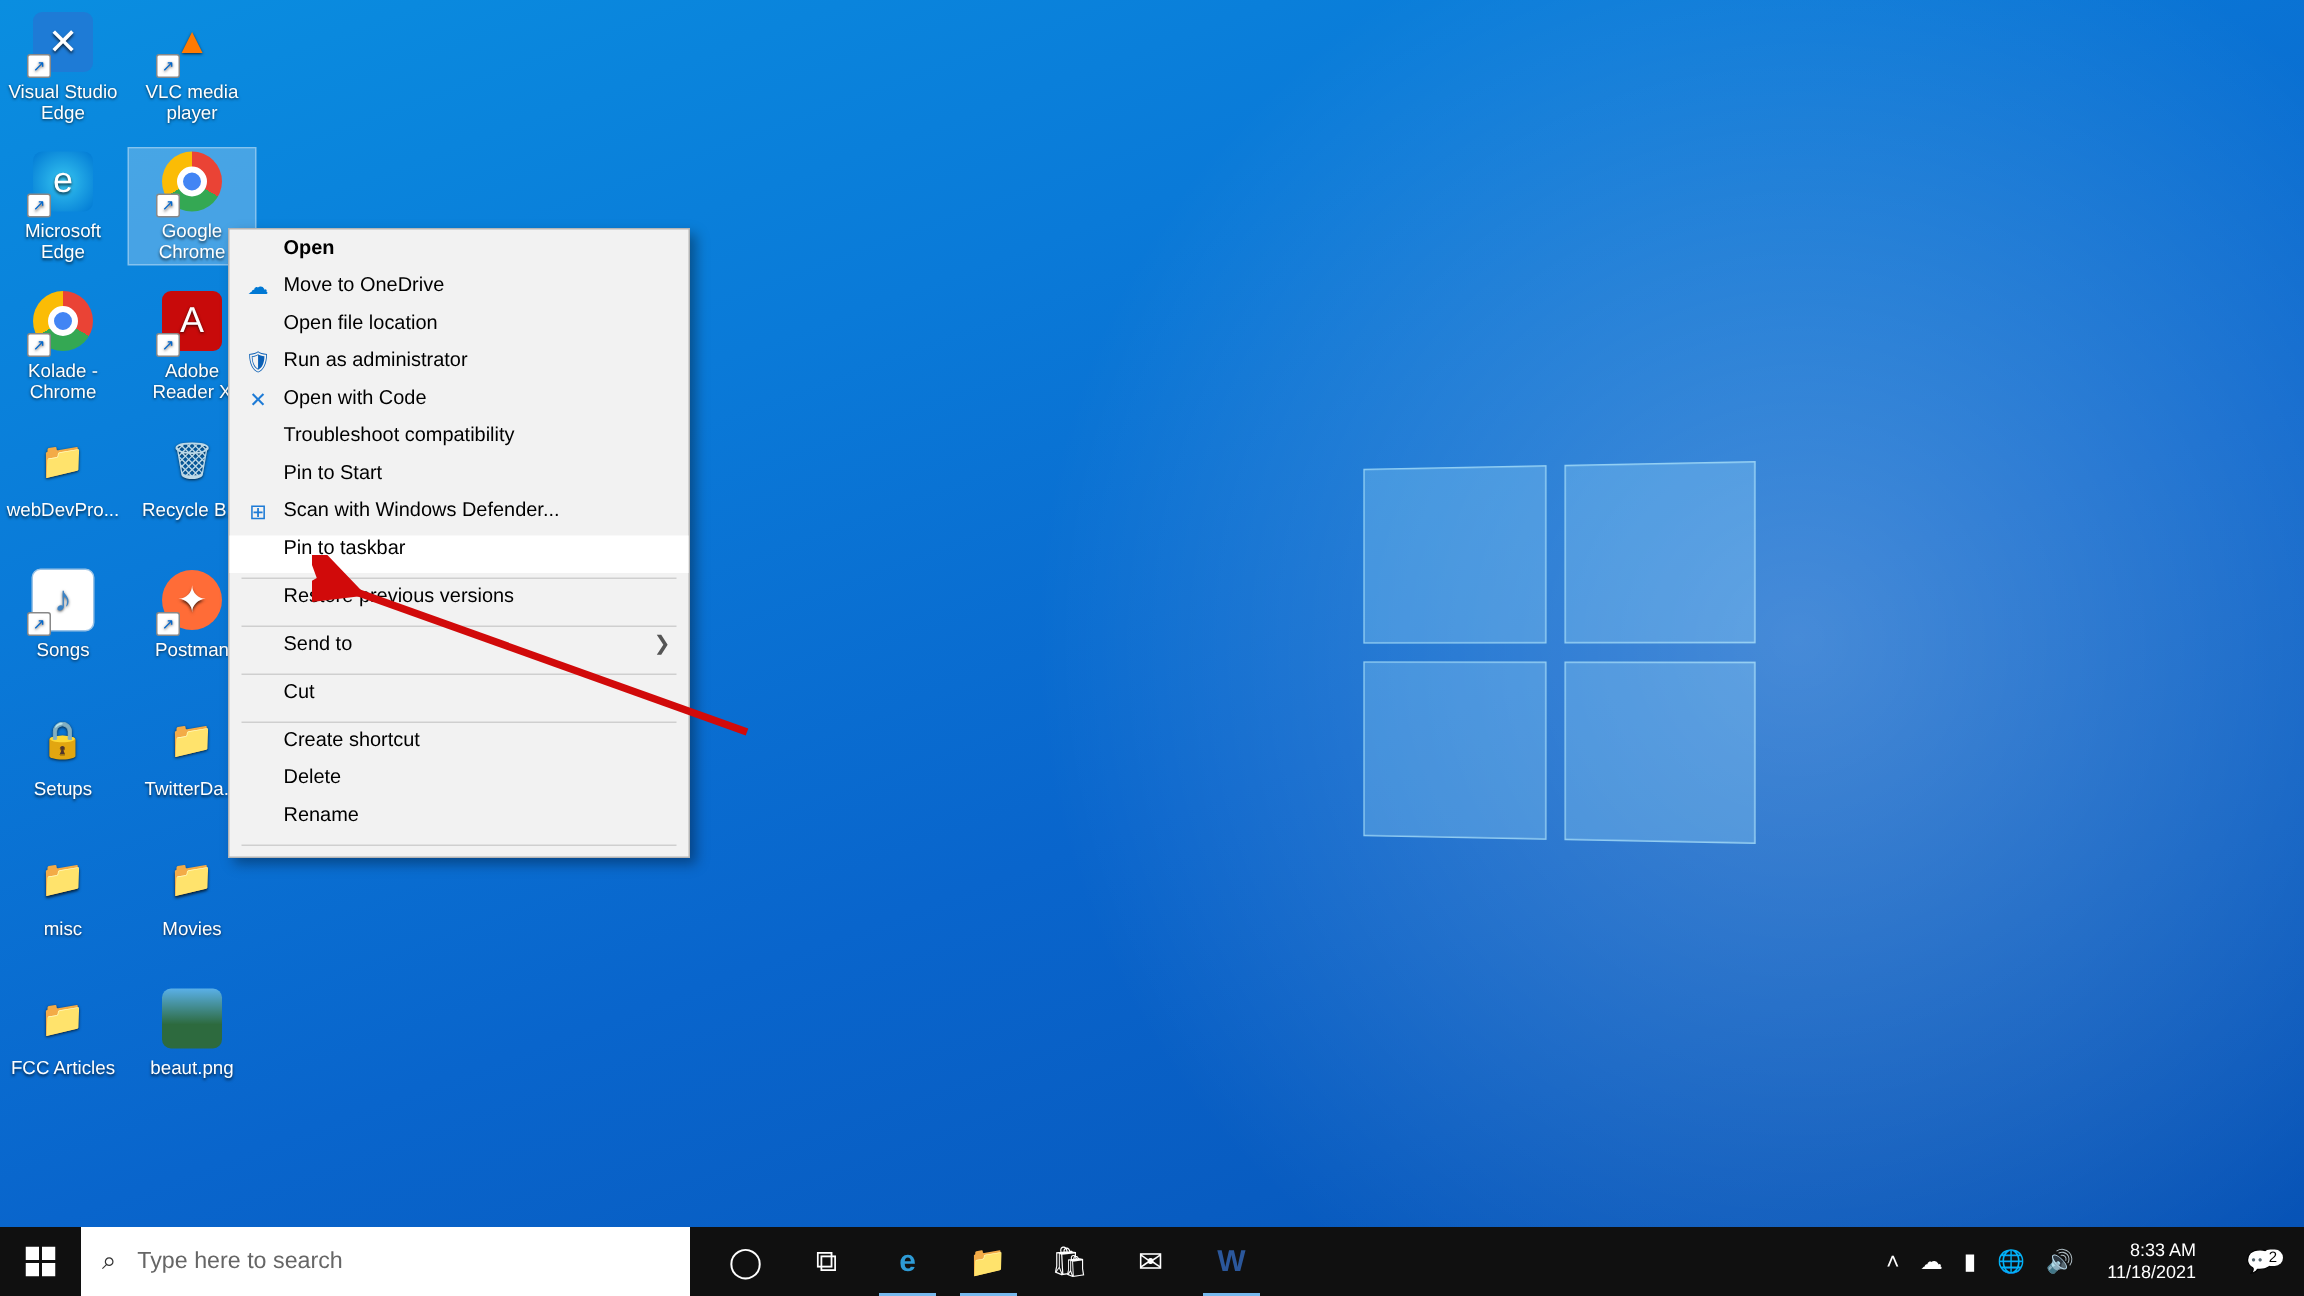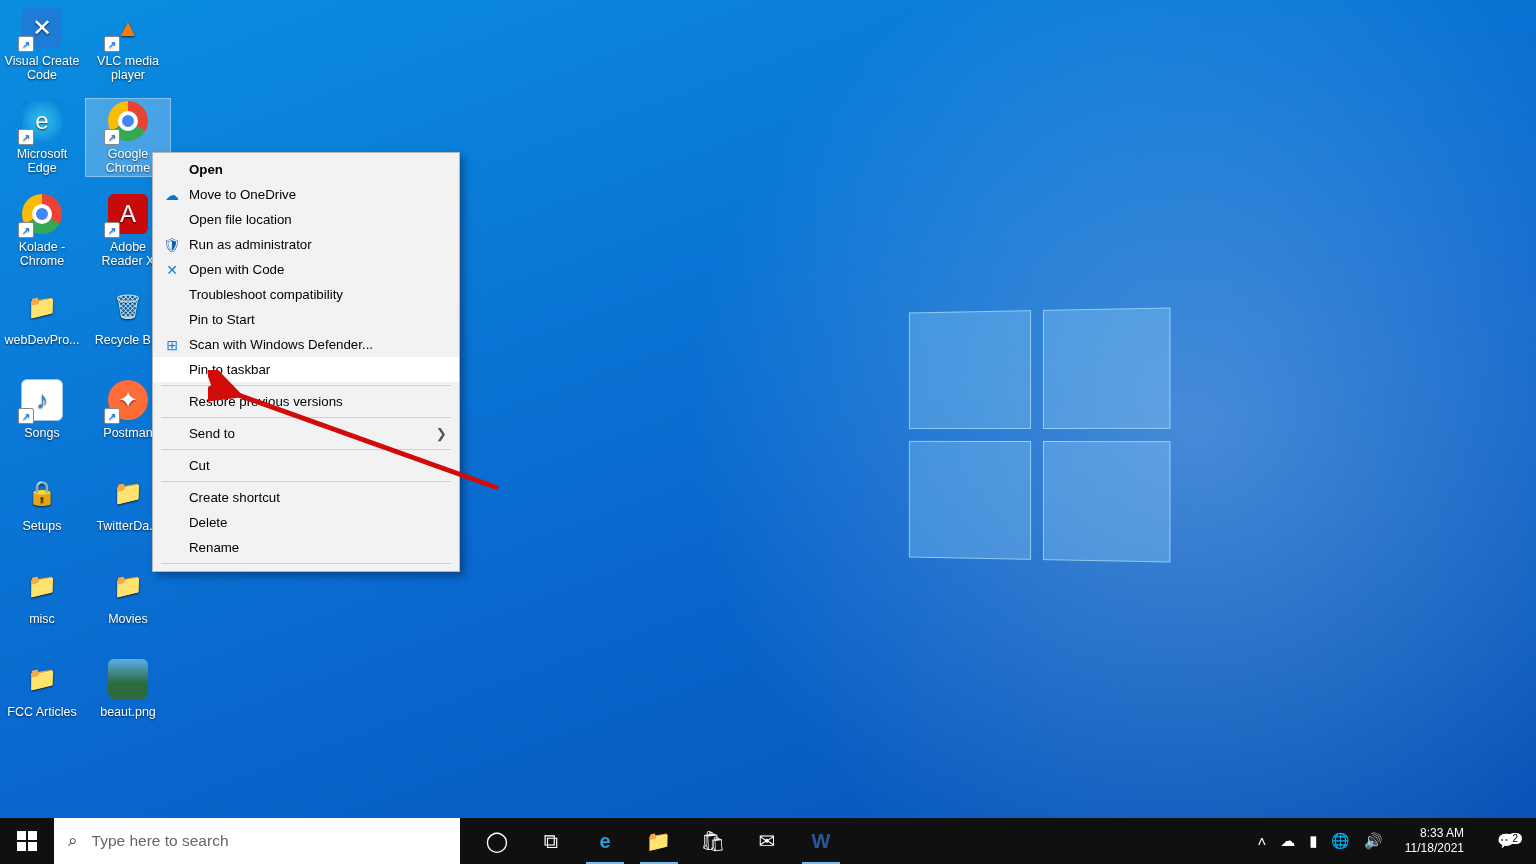--- a/index.html
+++ b/index.html
@@ -32,21 +32,21 @@
   .postman{background:#ff6c37;color:#fff;border-radius:50%;}
   .lock{color:#ffb300;}
   .music{background:#fff;border:1px solid #9bc3e6;color:#3b82c4;}
   .pic{background:linear-gradient(#5ab0e8,#2d6a3e 60%);}
 
   
   #ctx{
     position:absolute;left:152px;top:152px;width:306px;background:#f2f2f2;border:1px solid #b5b5b5;
     box-shadow:4px 4px 8px rgba(0,0,0,.35);font-size:13.3px;color:#000;padding:4px 0;
   }
-  #ctx .mi{display:flex;align-items:center;height:25px;padding-left:36px;position:relative;}
+  #ctx .mi{display:flex;height:25px;padding-left:36px;position:relative;}
   #ctx .mi.bold{font-weight:600;}
   #ctx .mi.hover{background:#fff;}
   #ctx .sep{height:1px;background:#cfcfcf;margin:3px 8px;}
   #ctx .mi .mico{position:absolute;left:10px;width:18px;height:18px;display:flex;align-items:center;justify-content:center;font-size:14px;}
   #ctx .mi .arrow{position:absolute;right:12px;color:#555;}
   .mico.onedrive{color:#0078d4;}
   .mico.shield{color:#0a5fb5;}
   .mico.code{color:#1e7bd6;}
   .mico.defender{color:#1e7bd6;}
 
@@ -77,21 +77,21 @@
       <div></div>
       <div></div>
   </div>
 
   <div id="desktop-icons">
       <div class="dicon" style="left: 0px; top: 6px;">
         <div class="ico">
           <div class="glyph vscode">✕</div>
           <div class="shortcut-badge">↗</div>
         </div>
-        <div class="lbl">Visual Create Code</div>
+        <div class="lbl">Visual Studio Edge</div>
       </div>
       <div class="dicon" style="left: 86px; top: 6px;">
         <div class="ico">
           <div class="glyph vlc">▲</div>
           <div class="shortcut-badge">↗</div>
         </div>
         <div class="lbl">VLC media player</div>
       </div>
       <div class="dicon" style="left: 0px; top: 99px;">
         <div class="ico">

